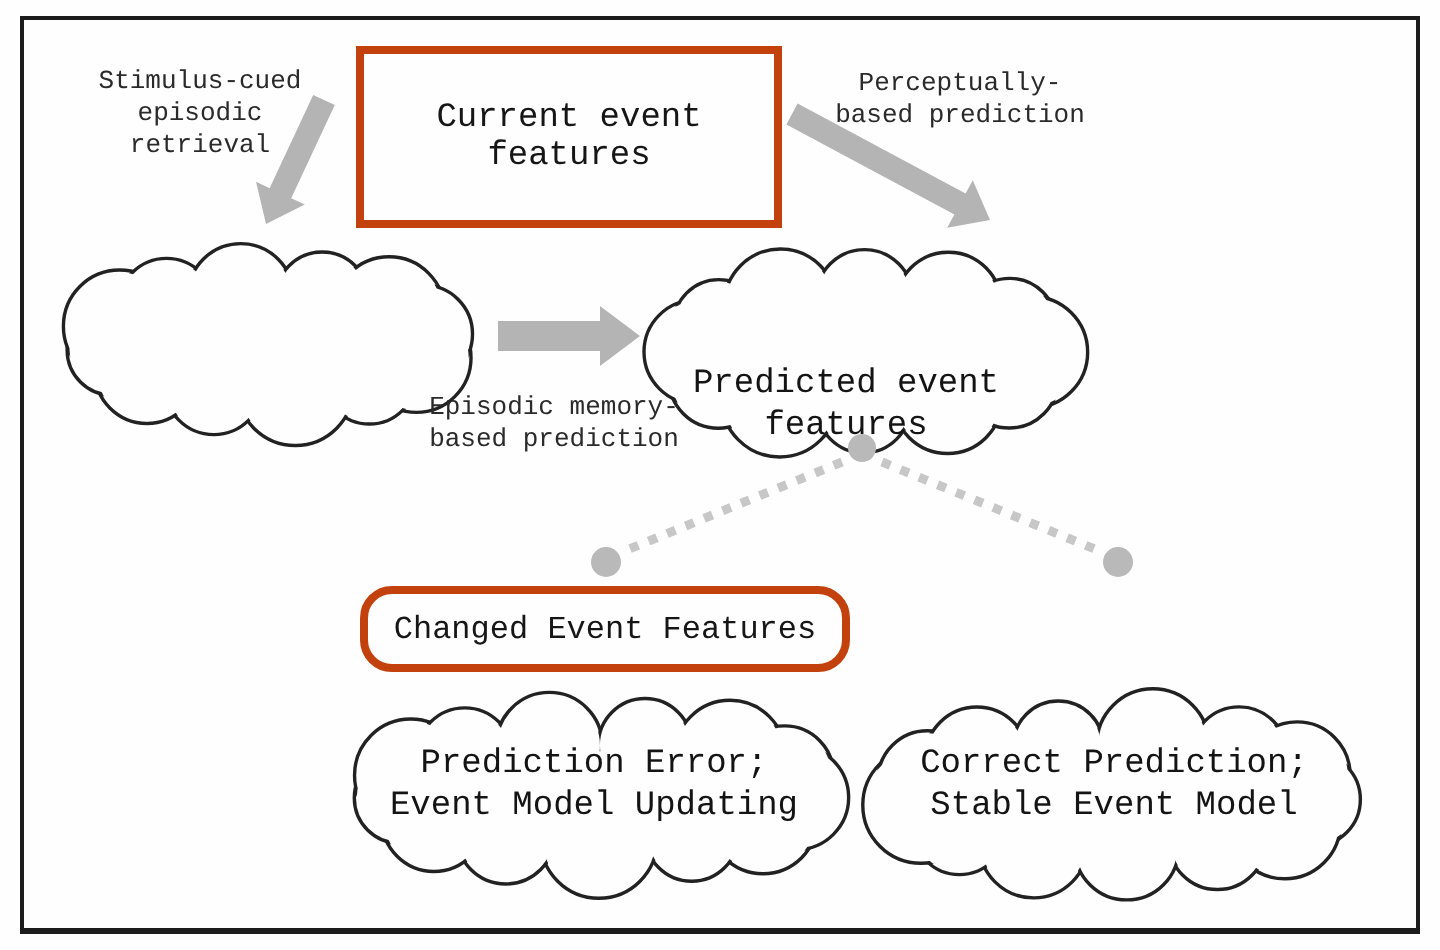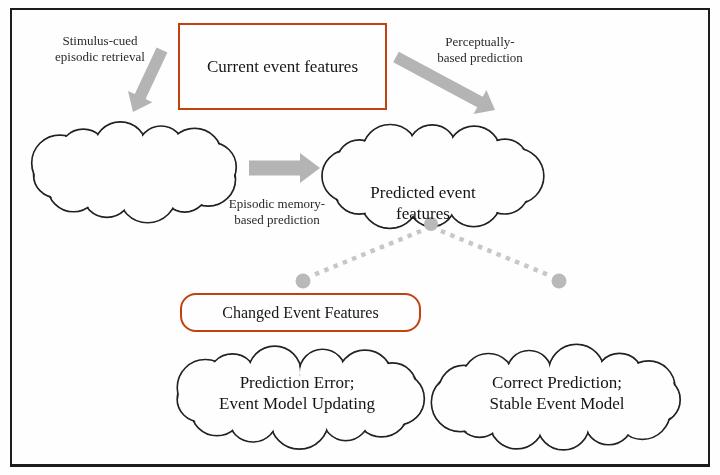--- a/index.html
+++ b/index.html
@@ -1,32 +1,32 @@
 <!DOCTYPE html>
 <html><head>
 <meta charset="utf-8">
 <style>
   html,body{margin:0;padding:0;background:#ffffff;}
   .canvas{
     position:relative;width:720px;height:475px;background:#fefefe;
-    font-family:Liberation Serif, serif;color:#161616;
+    font-family:Liberation Mono, monospace;color:#161616;
     overflow:hidden;
   }
   .frame{
     position:absolute;left:10px;top:8px;width:696px;height:454px;
     border:2px solid #1c1c1c;border-bottom-width:3px;background:transparent;
   }
   svg.shapes{position:absolute;left:0;top:0;}
   .txt{position:absolute;text-align:center;}
   .txt .ln{display:block;}
   .small{font-size:13px;line-height:16px;color:#2a2a2a;}
   .big{font-size:17px;line-height:21px;color:#141414;}
   .node-box{
     position:absolute;display:flex;align-items:center;justify-content:center;
-    border:2px solid #c2410c;background:#fefefe;text-align:center;
+    border:4px solid #c2410c;background:#fefefe;text-align:center;
   }
   .box-lg{font-size:17px;}
   .box-md{font-size:16px;}
 </style>
 </head>
 <body>
 
 <div class="canvas">
 
   <div class="frame"></div>

